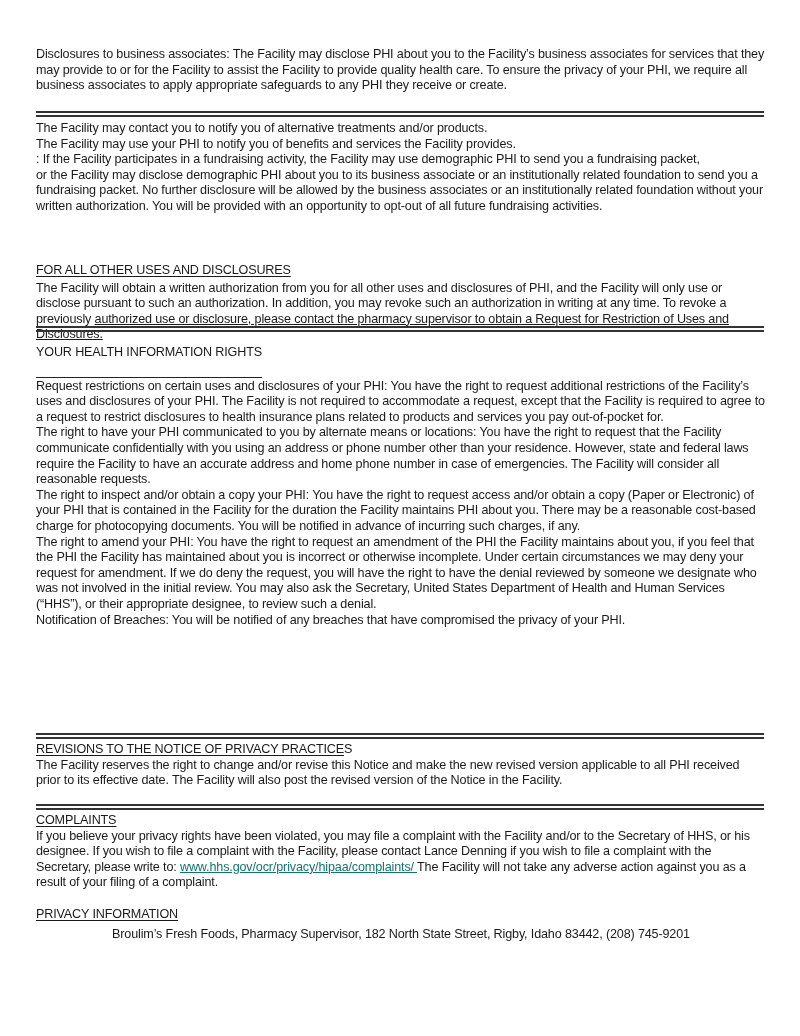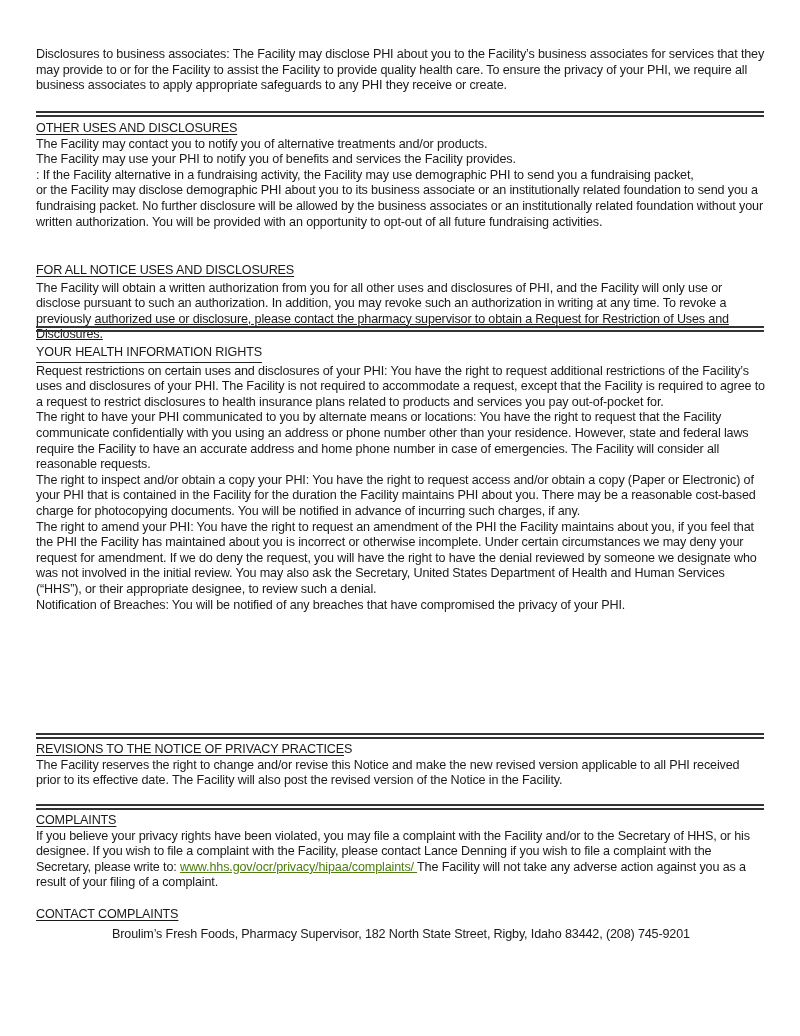--- a/index.html
+++ b/index.html
@@ -5,50 +5,49 @@
   html, body { margin: 0; padding: 0; background: #ffffff; }
   body {
     width: 800px; height: 1036px; overflow: hidden; position: relative;
     font-family: "Liberation Sans", sans-serif;
     color: #1a1a1a;
   }
   .page { position: absolute; left: 0; top: 0; width: 800px; height: 1036px; }
   .block { position: absolute; left: 36px; width: 730px; font-size: 12.6px; line-height: 15.6px; letter-spacing: -0.15px; }
   .block p { margin: 0; }
   .heading { text-decoration: underline; text-underline-offset: 2px; }
-  .heading-rule { border-bottom: 1px solid #222; display: inline-block; padding-bottom: 1px; }
+  .heading-rule { border-bottom: 1px solid #222; display: inline-block; padding-bottom: 16px; }
   .rule { position: absolute; left: 36px; width: 728px; height: 6px; }
   .rule::before, .rule::after { content: ""; position: absolute; left: 0; right: 0; background: #333; }
   .rule::before { top: 0; height: 2px; }
   .rule::after { top: 4px; height: 2px; }
-  .link { color: #4d7c0f; text-decoration: underline; }
+  .link { color: #0f766e; text-decoration: underline; }
   .center { text-align: center; }
   .underlined-line { text-decoration: underline; }
 </style>
 </head>
 <body>
 
 <div class="page">
 
   <div class="block" style="top:47px;">
     <p>Disclosures to business associates: The Facility may disclose PHI about you to the Facility’s business associates for services that they may provide to or for the Facility to assist the Facility to provide quality health care. To ensure the privacy of your PHI, we require all business associates to apply appropriate safeguards to any PHI they receive or create.</p>
   </div>
 
   <div class="rule" style="top:111px;"></div>
 
   <div class="block" style="top:121px;">
-    <p class="heading">OTHER USES AND DISCLOSURES</p>
     <p>The Facility may contact you to notify you of alternative treatments and/or products.</p>
     <p>The Facility may use your PHI to notify you of benefits and services the Facility provides.</p>
-    <p>: If the Facility alternative in a fundraising activity, the Facility may use demographic PHI to send you a fundraising packet,</p>
+    <p>: If the Facility participates in a fundraising activity, the Facility may use demographic PHI to send you a fundraising packet,</p>
     <p>or the Facility may disclose demographic PHI about you to its business associate or an institutionally related foundation to send you a fundraising packet. No further disclosure will be allowed by the business associates or an institutionally related foundation without your written authorization. You will be provided with an opportunity to opt-out of all future fundraising activities.</p>
   </div>
 
   <div class="block" style="top:263px;">
-    <p class="heading" style="margin-bottom:2px;">FOR ALL NOTICE USES AND DISCLOSURES</p>
+    <p class="heading" style="margin-bottom:2px;">FOR ALL OTHER USES AND DISCLOSURES</p>
     <p><span>The Facility will obtain a written authorization from you for all other uses and disclosures of PHI, and the Facility will only use or disclose pursuant to such an authorization. In addition, you may revoke such an authorization in writing at any time. To revoke a previously</span> <span class="underlined-line">authorized use or disclosure, please contact the pharmacy supervisor to obtain a Request for Restriction of Uses and Disclosures.</span></p>
   </div>
 
   <div class="rule" style="top:326px;"></div>
 
   <div class="block" style="top:345px;">
     <p style="margin-bottom:1px;"><span class="heading-rule">YOUR HEALTH INFORMATION RIGHTS</span></p>
     <p>Request restrictions on certain uses and disclosures of your PHI: You have the right to request additional restrictions of the Facility’s uses and disclosures of your PHI. The Facility is not required to accommodate a request, except that the Facility is required to agree to a request to restrict disclosures to health insurance plans related to products and services you pay out-of-pocket for.</p>
     <p>The right to have your PHI communicated to you by alternate means or locations: You have the right to request that the Facility communicate confidentially with you using an address or phone number other than your residence. However, state and federal laws require the Facility to have an accurate address and home phone number in case of emergencies. The Facility will consider all reasonable requests.</p>
     <p>The right to inspect and/or obtain a copy your PHI: You have the right to request access and/or obtain a copy (Paper or Electronic) of your PHI that is contained in the Facility for the duration the Facility maintains PHI about you. There may be a reasonable cost-based charge for photocopying documents. You will be notified in advance of incurring such charges, if any.</p>
@@ -64,17 +63,17 @@
   </div>
 
   <div class="rule" style="top:804px;"></div>
 
   <div class="block" style="top:813px;">
     <p class="heading">COMPLAINTS</p>
     <p><span>If you believe your privacy rights have been violated, you may file a complaint with the Facility and/or to the Secretary of HHS, or his designee. If you wish to file a complaint with the Facility, please contact Lance Denning if you wish to file a complaint with the Secretary, please write to: </span><a class="link">www.hhs.gov/ocr/privacy/hipaa/complaints/ </a><span>The Facility will not take any adverse action against you as a result of your filing of a complaint.</span></p>
   </div>
 
   <div class="block" style="top:907px;">
-    <p class="heading" style="margin-bottom:4px;">CONTACT COMPLAINTS</p>
+    <p class="heading" style="margin-bottom:4px;">PRIVACY INFORMATION</p>
     <p class="center">Broulim’s Fresh Foods, Pharmacy Supervisor, 182 North State Street, Rigby, Idaho 83442, (208) 745-9201</p>
   </div>
 
 </div>
 
 </body></html>

